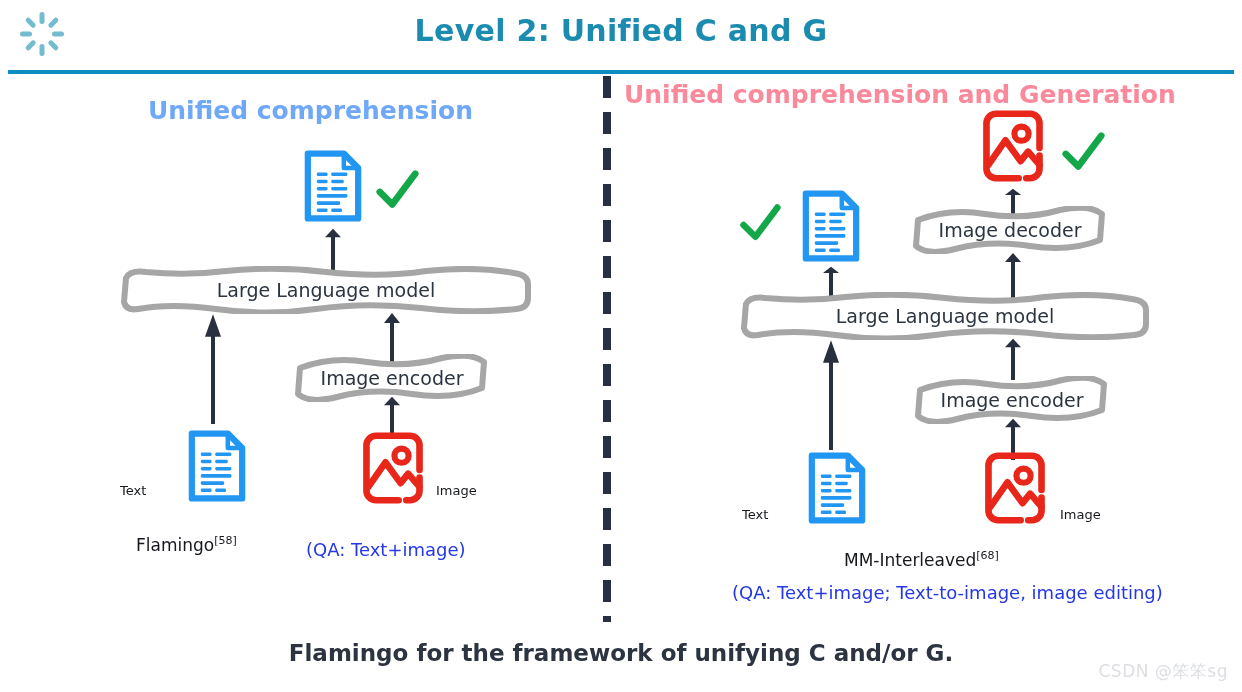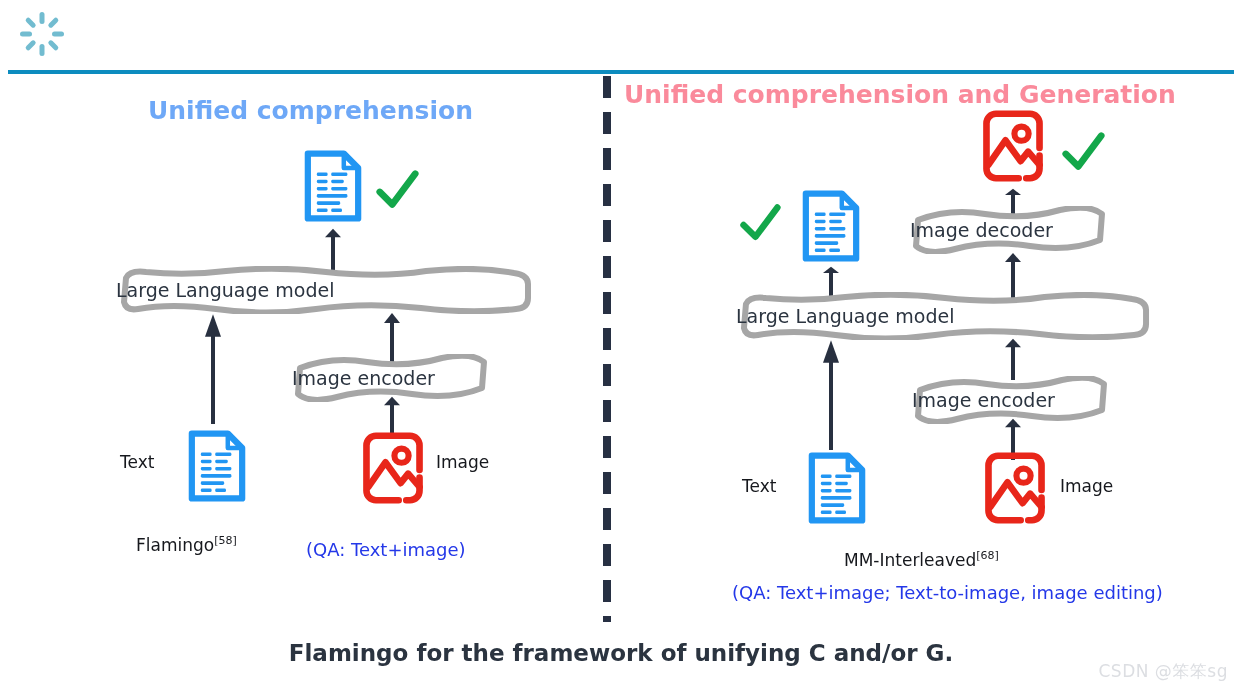--- a/index.html
+++ b/index.html
@@ -32,28 +32,28 @@
   
   .panel-head{
     position:absolute;font-size:25px;font-weight:bold;white-space:nowrap;
   }
   .head-left{left:148px;top:96px;color:#6ea8f7;}
   .head-right{left:624px;top:80px;color:#fa8a9b;}
 
   
   .node{position:absolute;}
   .box{
-    position:absolute;display:flex;align-items:center;justify-content:flex-start;
+    position:absolute;display:flex;align-items:center;justify-content:center;
     color:#2b3440;font-size:19px;white-space:nowrap;
   }
   .box svg{position:absolute;inset:0;width:100%;height:100%;}
   .box span{position:relative;z-index:2;}
 
   .lbl{
-    position:absolute;color:#16181d;font-size:17px;white-space:nowrap;
+    position:absolute;color:#16181d;font-size:13px;white-space:nowrap;margin-top:31px;
   }
   .caption{
     position:absolute;color:#16181d;font-size:17px;white-space:nowrap;
   }
   .caption sup{font-size:11px;vertical-align:super;}
   .qa{
     position:absolute;color:#2438e8;font-size:18px;white-space:nowrap;
   }
 
   .arrow{position:absolute;}
@@ -134,20 +134,21 @@
         <rect x="21.5" y="2" width="5" height="12" rx="2.5" transform="rotate(45 24 24)"></rect>
         <rect x="21.5" y="34" width="5" height="12" rx="2.5" transform="rotate(45 24 24)"></rect>
         <rect x="21.5" y="2" width="5" height="12" rx="2.5" transform="rotate(90 24 24)"></rect>
         <rect x="21.5" y="34" width="5" height="12" rx="2.5" transform="rotate(90 24 24)"></rect>
         <rect x="21.5" y="2" width="5" height="12" rx="2.5" transform="rotate(135 24 24)"></rect>
         <rect x="21.5" y="34" width="5" height="12" rx="2.5" transform="rotate(135 24 24)"></rect>
       </g>
     </svg>
   </div>
 
+  <div class="page-title">Level 2: Unified C and G</div>
   <div class="hrule"></div>
   <div class="vdivider"></div>
 
   <div class="panel-head head-left">Unified comprehension</div>
 
   <div class="node" style="left:304px;top:150px;width:58px;height:72px;">
     <svg viewBox="0 0 64 80" width="58" height="72">
         <use href="#sym-doc"></use>
       </svg>
   </div>

